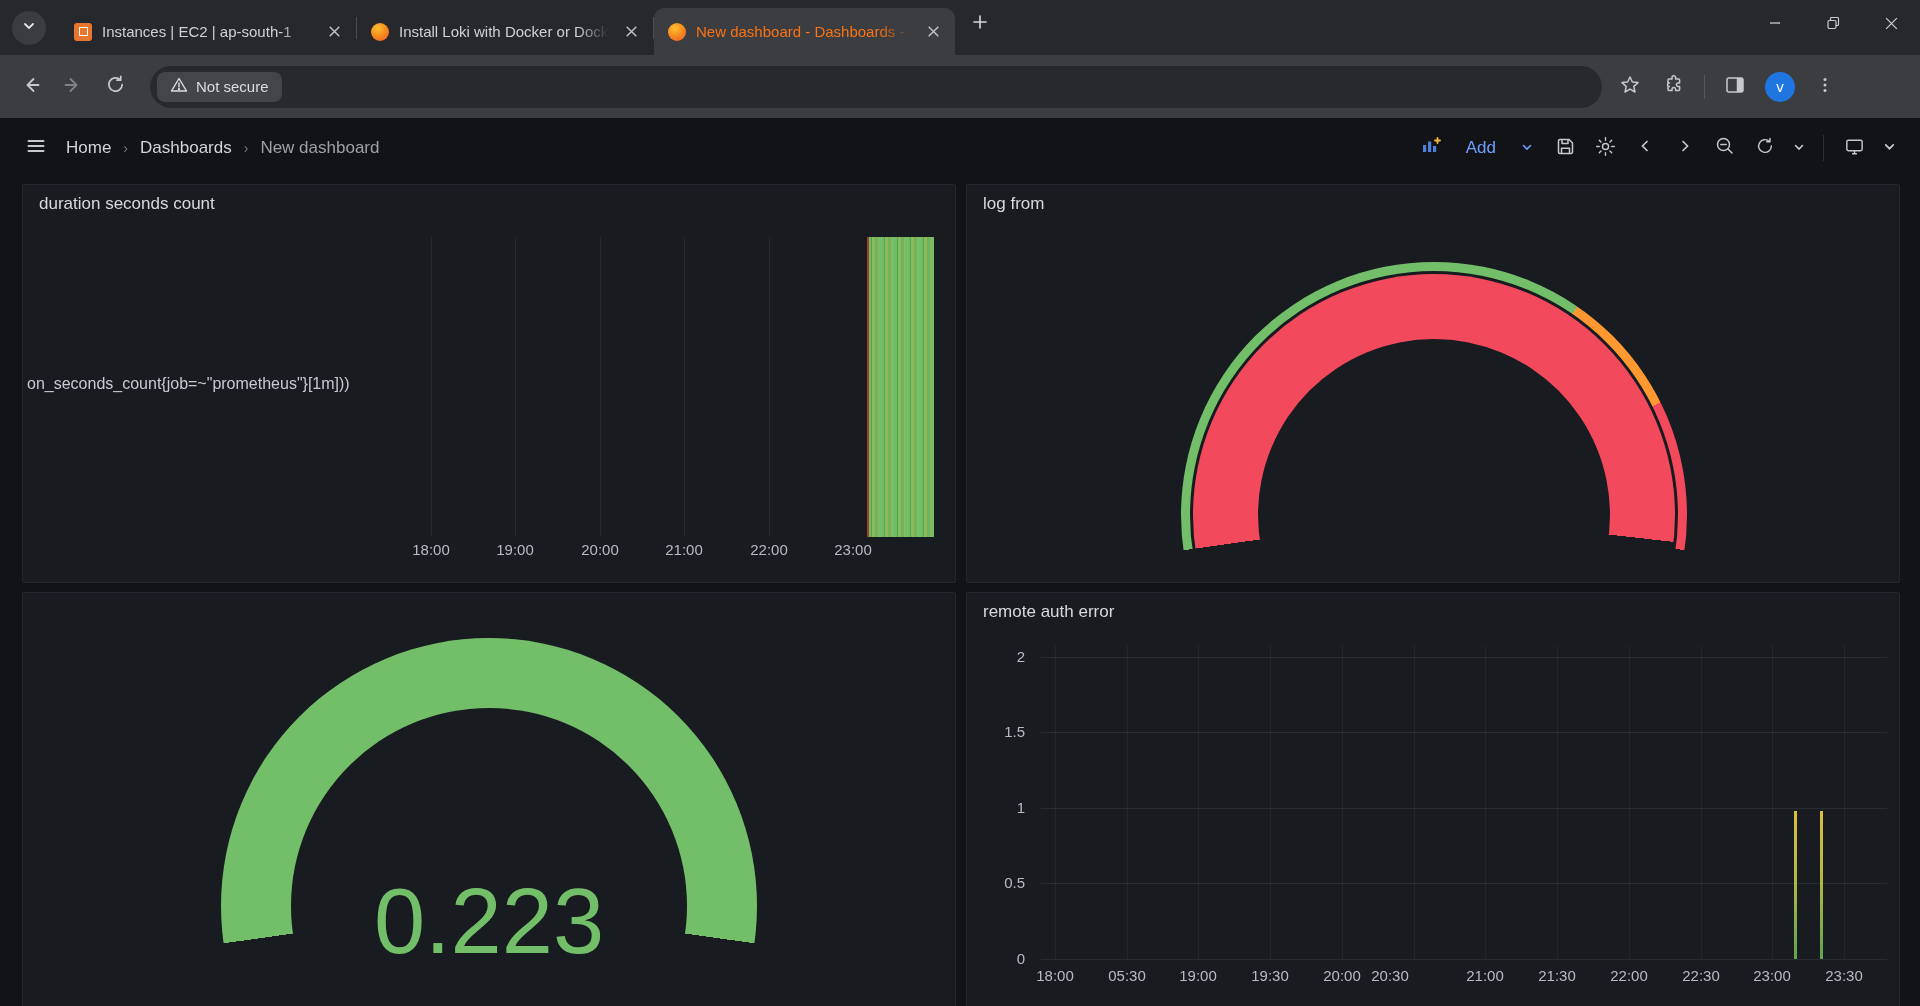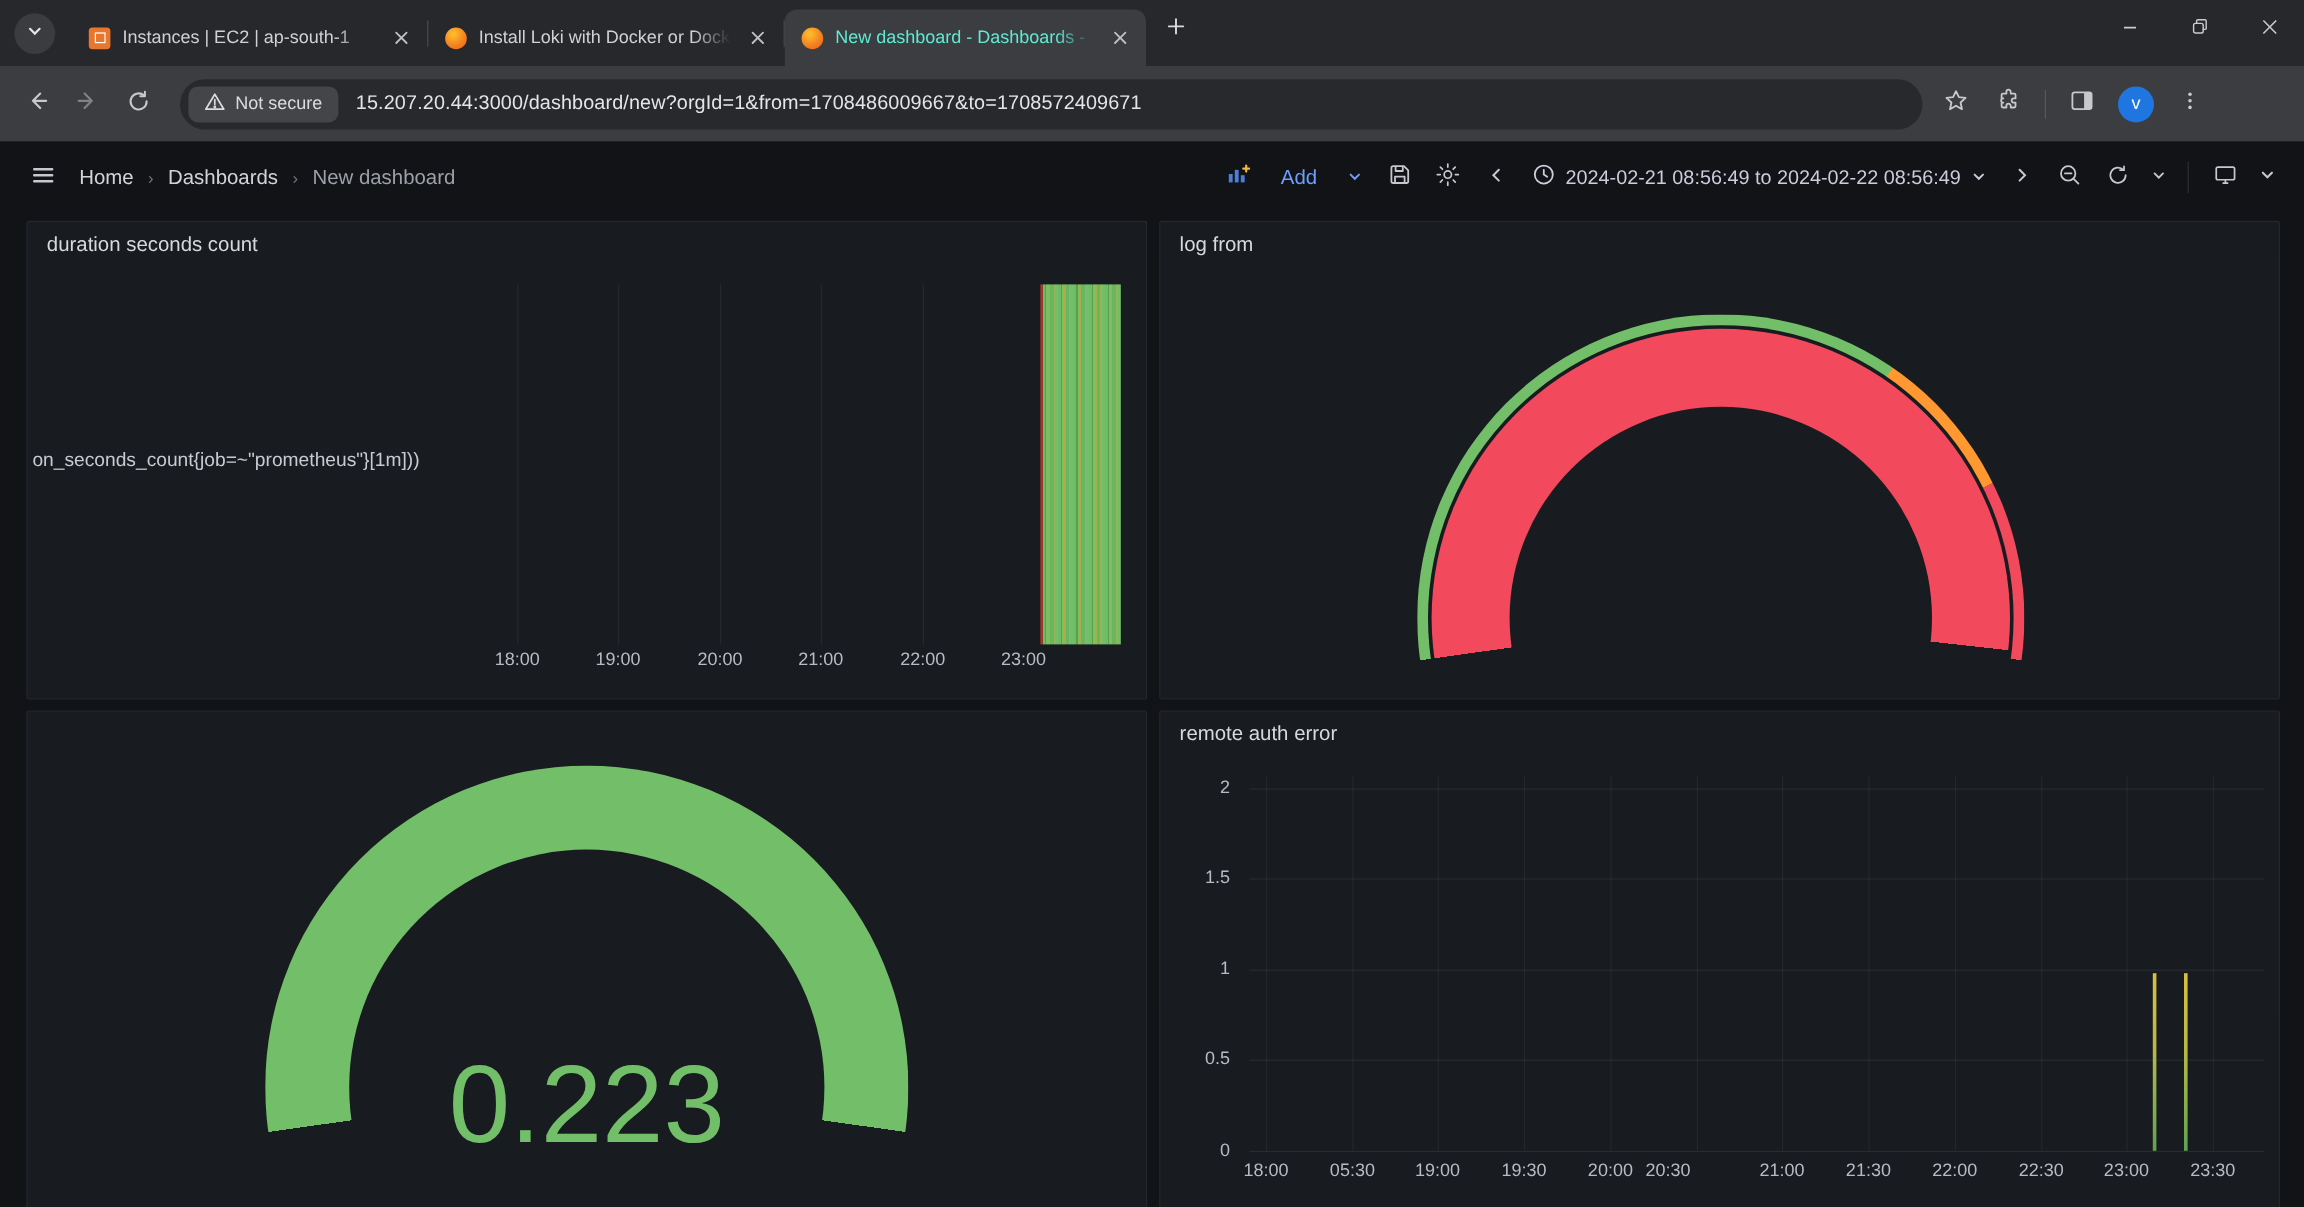--- a/index.html
+++ b/index.html
@@ -9,21 +9,21 @@
 
   
   .tabstrip { position:relative; height:55px; background:#26282b; display:flex; align-items:flex-end; }
   .tab-search { position:absolute; left:12px; top:11px; width:34px; height:34px; border-radius:50%;
                 background:#3a3c3f; display:flex; align-items:center; justify-content:center; color:#e3e5e8; }
   .tabs { display:flex; align-items:flex-end; margin-left:60px; height:100%; }
   .tab { position:relative; height:47px; display:flex; align-items:center; padding:0 10px 0 14px; gap:10px;
          color:#cfd1d5; font-size:15px; }
   .tab .title { width:210px; white-space:nowrap; overflow:hidden;
          -webkit-mask-image:linear-gradient(90deg,#000 85%,transparent); mask-image:linear-gradient(90deg,#000 85%,transparent); }
-  .tab.active { background:#3b3d40; border-radius:10px 10px 0 0; color:#5eead4; }
+  .tab.active { background:#3b3d40; border-radius:10px 10px 0 0; color:#f97316; }
   .tab.active .title { width:215px; }
   .tab-sep { width:1px; height:22px; background:#4a4c4f; align-self:center; margin-bottom:0; }
   .favicon { width:18px; height:18px; flex:0 0 18px; border-radius:3px; }
   .fav-ec2 { background:#e8772d; display:flex; align-items:center; justify-content:center; }
   .fav-ec2 i { display:block; width:9px; height:9px; border:1.5px solid #fff; }
   .fav-graf { border-radius:50%; background:radial-gradient(circle at 38% 30%, #fcb72a 10%, #f48320 55%, #ef5a28 100%); }
   .tab-close { width:24px; height:24px; border-radius:50%; display:flex; align-items:center; justify-content:center; color:#bfc1c5; }
   .newtab-btn { width:34px; height:34px; margin:0 0 7px 8px; border-radius:50%; display:flex; align-items:center;
                 justify-content:center; color:#d8dadd; align-self:center; }
   .win-controls { position:absolute; right:0; top:0; height:50px; display:flex; }
@@ -202,21 +202,20 @@
       <div class="sec-chip">
         <span>
           <svg width="18" height="18" viewBox="0 0 18 18" fill="none" stroke="currentColor" stroke-width="1.4" stroke-linejoin="round">
             <path d="M9 2.5L16.5 15h-15L9 2.5z"></path>
               <path d="M9 7v4" stroke-linecap="round"></path>
               <circle cx="9" cy="13.2" r="0.5" fill="currentColor"></circle>
           </svg>
         </span>
         <span>Not secure</span>
       </div>
-      <span class="url-text">15.207.20.44:3000/dashboard/new?orgId=1&amp;from=1708486009667&amp;to=1708572409671</span>
     </div>
     <div class="bar-icons">
       <div class="bar-btn">
         <span>
           <svg width="22" height="22" viewBox="0 0 22 22" fill="none" stroke="currentColor" stroke-width="1.5" stroke-linejoin="round">
             <path d="M11 3l2.4 5 5.6.6-4.2 3.8 1.2 5.6-5-2.9-5 2.9 1.2-5.6L3 8.6 8.6 8z"></path>
           </svg>
         </span>
       </div>
       <div class="bar-btn">
@@ -299,34 +298,20 @@
             <svg width="21" height="21" viewBox="0 0 22 22" fill="none" stroke="currentColor" stroke-width="1.5">
               <circle cx="11" cy="11" r="3.2"></circle>
               <path d="M11 1.8v2.6M11 17.6v2.6M1.8 11h2.6M17.6 11h2.6M4.5 4.5l1.8 1.8M15.7 15.7l1.8 1.8M17.5 4.5l-1.8 1.8M6.3 15.7l-1.8 1.8" stroke-linecap="round"></path>
             </svg>
           </span>
         </div>
         <div class="icon-btn">
           <span>
             <svg width="14" height="14" viewBox="0 0 14 14" fill="none" stroke="currentColor" stroke-width="1.7" stroke-linecap="round">
                 <path d="M9 2.5L4.5 7 9 11.5"></path>
-              </svg>
-          </span>
-        </div>
-        <div class="time-widget">
-          <span>
-            <svg width="19" height="19" viewBox="0 0 19 19" fill="none" stroke="currentColor" stroke-width="1.5">
-              <circle cx="9.5" cy="9.5" r="7.5"></circle>
-                <path d="M9.5 5.5v4l2.8 1.8" stroke-linecap="round" stroke-linejoin="round"></path>
-            </svg>
-          </span>
-          <span>2024-02-21 08:56:49 to 2024-02-22 08:56:49</span>
-          <span>
-            <svg width="12" height="12" viewBox="0 0 12 12" fill="none" stroke="currentColor" stroke-width="1.6" stroke-linecap="round">
-                <path d="M2.5 4.5L6 8l3.5-3.5"></path>
               </svg>
           </span>
         </div>
         <div class="icon-btn">
           <span>
             <svg width="14" height="14" viewBox="0 0 14 14" fill="none" stroke="currentColor" stroke-width="1.7" stroke-linecap="round">
                 <path d="M5 2.5L9.5 7 5 11.5"></path>
               </svg>
           </span>
         </div>

